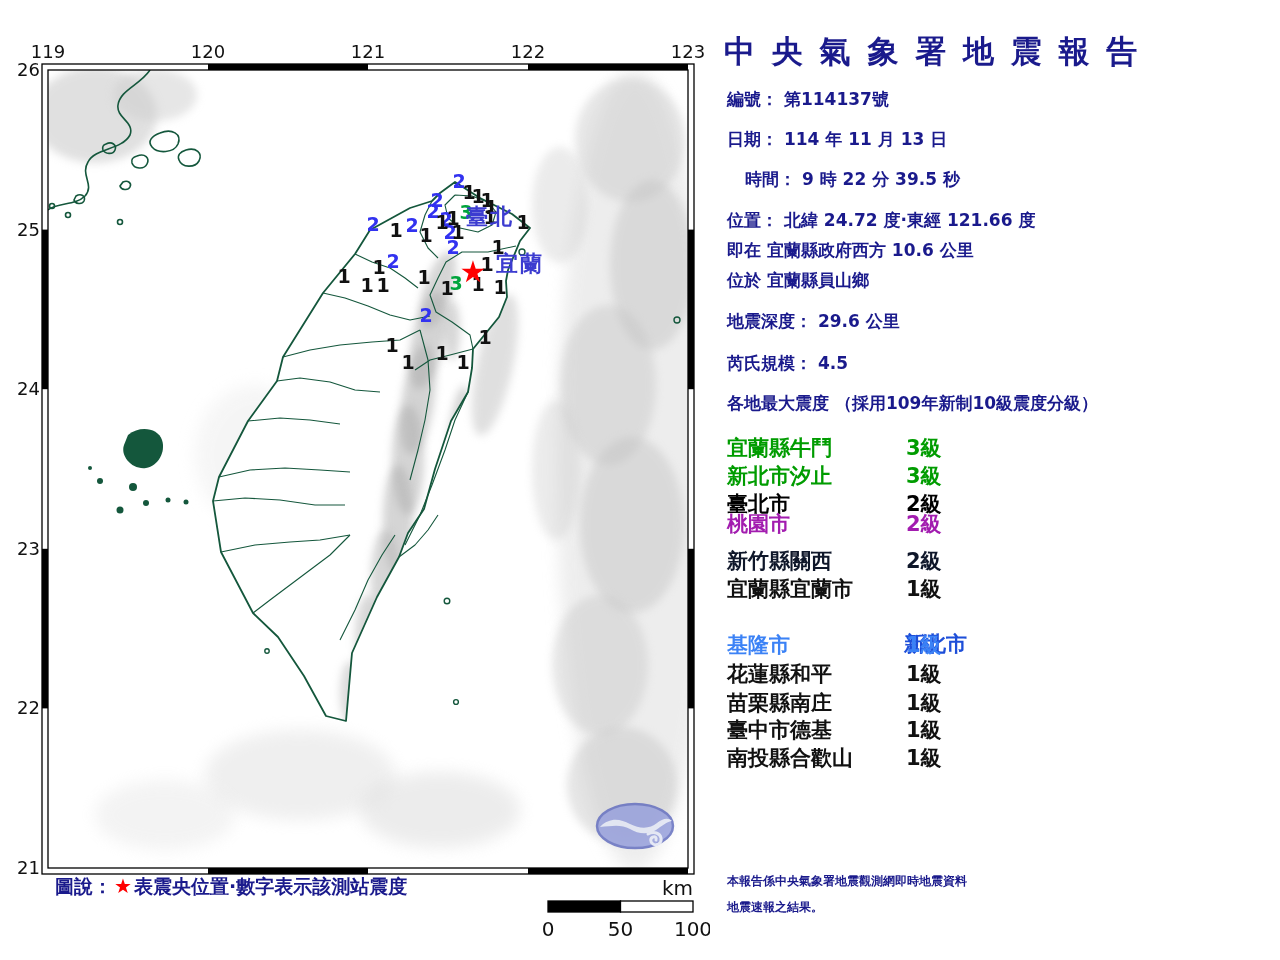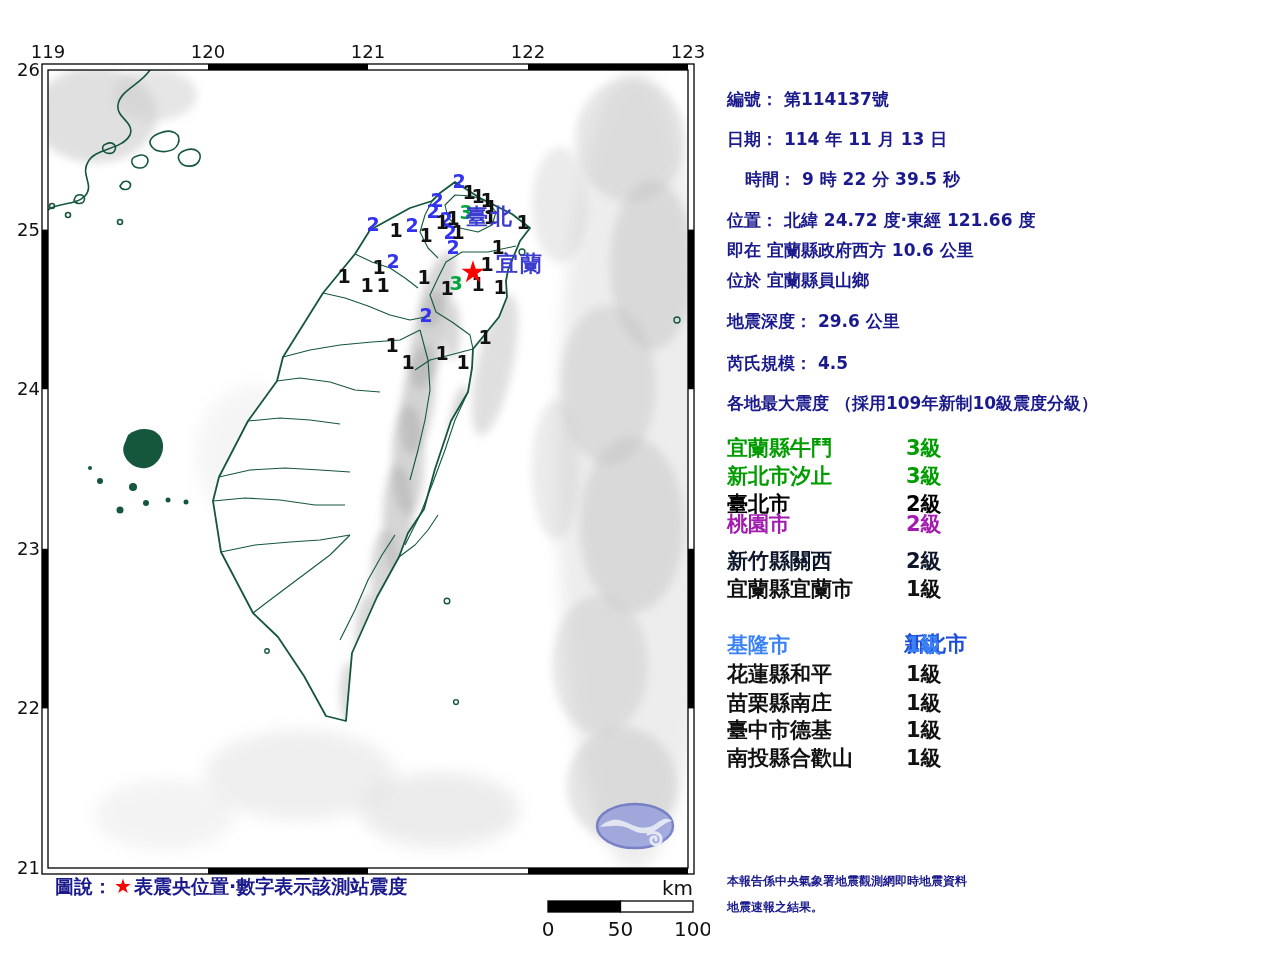--- a/index.html
+++ b/index.html
@@ -230,20 +230,21 @@
           <text class="scale-lab" x="620.5" y="936" text-anchor="middle">50</text>
           <text class="scale-lab" x="693" y="936" text-anchor="middle">100</text>
         </g>
     </g>
   </svg>
 
   <div class="map-legend">
     <span>圖說：</span><span class="star">★</span><span>表震央位置·數字表示該測站震度</span>
   </div>
 
+  <div class="panel-title">中 央 氣 象 署 地 震 報 告</div>
   <div id="info-lines">
       <div class="info-line" style="top: 88px;">編號：  第114137號</div>
       <div class="info-line" style="top: 128px;">日期：  114 年 11 月 13 日</div>
       <div class="info-line" style="top: 168px; padding-left: 18px;">時間：  9 時 22 分 39.5 秒</div>
       <div class="info-line" style="top: 209px;">位置：  北緯 24.72 度·東經 121.66 度</div>
       <div class="info-line" style="top: 239px;">即在  宜蘭縣政府西方 10.6 公里</div>
       <div class="info-line" style="top: 269px;">位於  宜蘭縣員山鄉</div>
       <div class="info-line" style="top: 310px;">地震深度：  29.6 公里</div>
       <div class="info-line" style="top: 352px;">芮氏規模：  4.5</div>
       <div class="info-line" style="top: 392px;">各地最大震度 （採用109年新制10級震度分級）</div>

